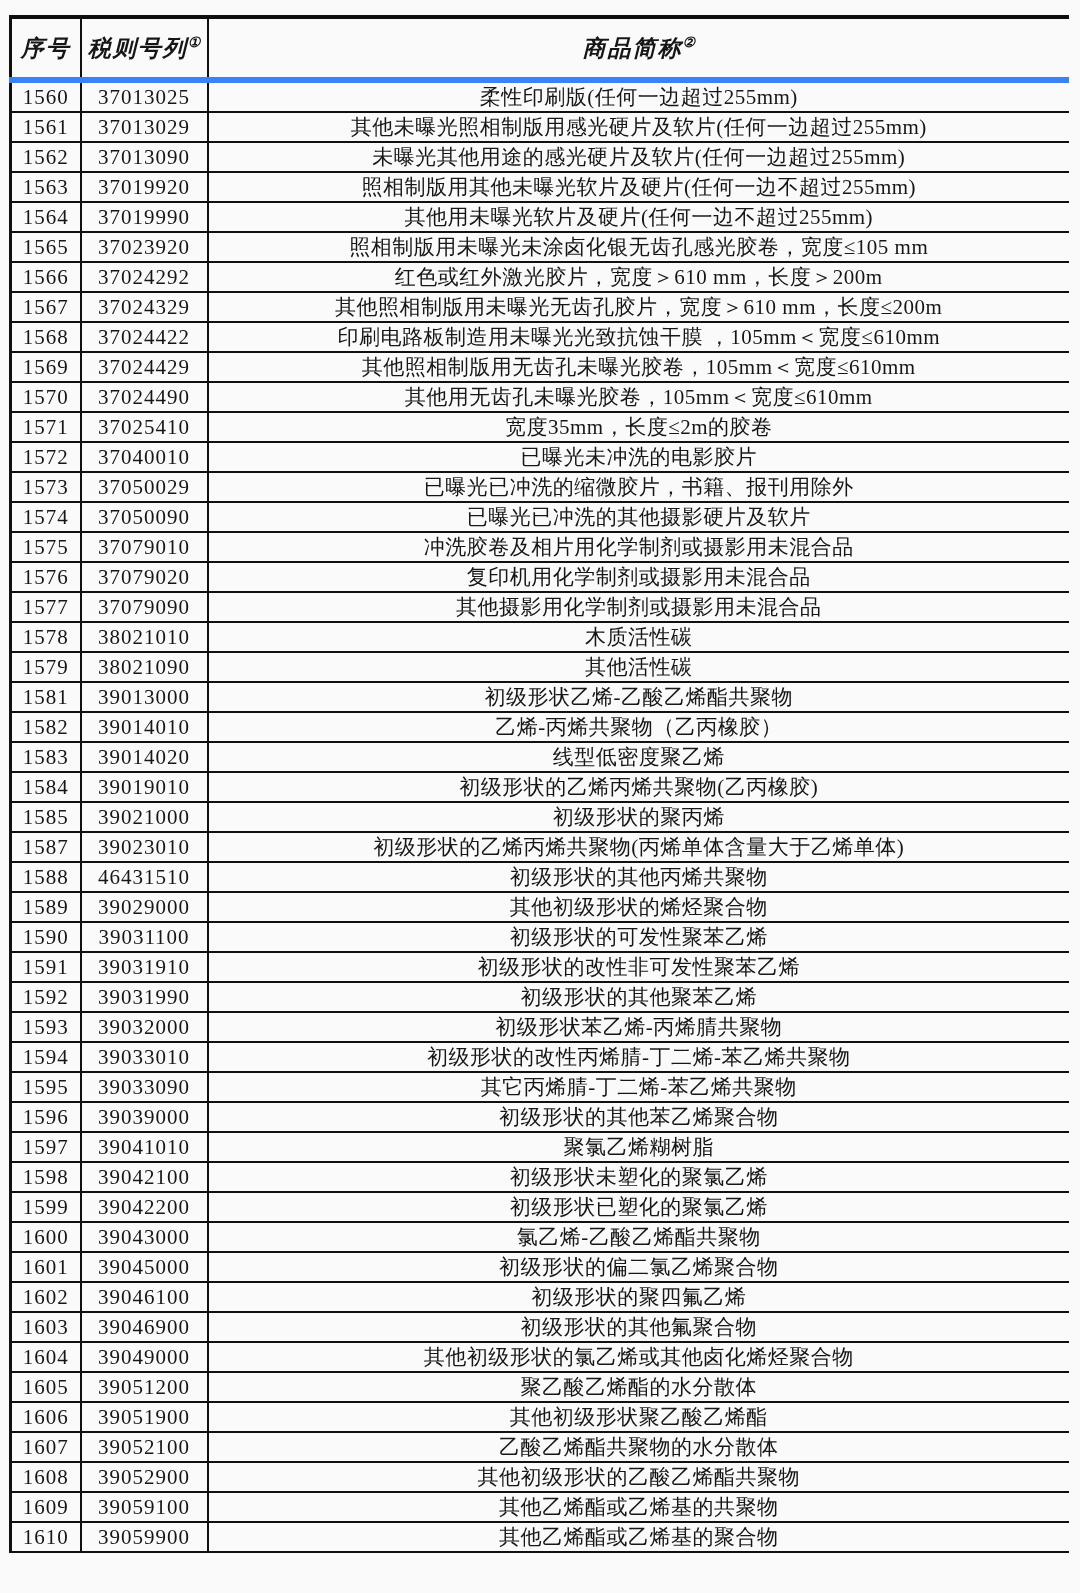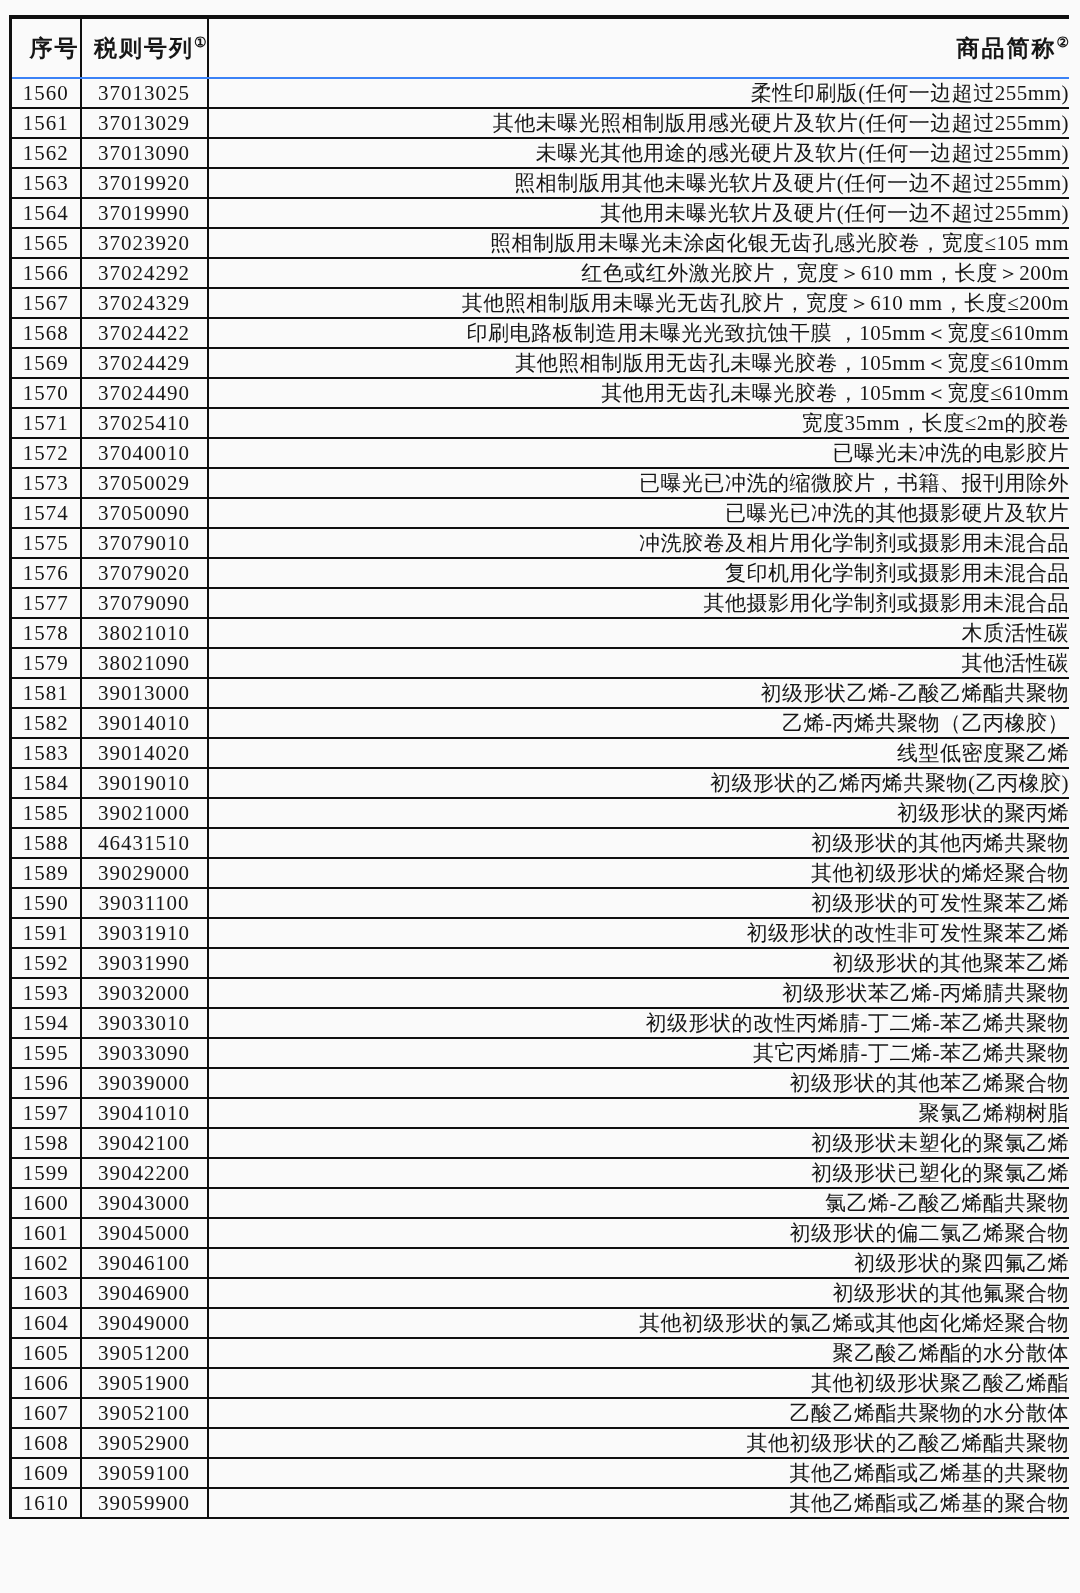--- a/index.html
+++ b/index.html
@@ -25,46 +25,47 @@
     table-layout: fixed;
     border-top: 4px solid #101010;
     border-left: 3px solid #101010;
   }
   table.tariff col.c1 { width: 70px; }
   table.tariff col.c2 { width: 127px; }
   table.tariff th {
     height: 58px;
     font-size: 23px;
     font-weight: bold;
-    text-align: right;
+    text-align: center;
     vertical-align: middle;
-    border-bottom: 2px solid #3b82f6;
+    border-bottom: 6px solid #3b82f6;
     padding: 0;
     letter-spacing: 2px;
+    font-style: italic;
   }
   table.tariff th sup {
     font-size: 14px;
     letter-spacing: 0;
     vertical-align: super;
   }
   table.tariff td {
     height: 27px;
     font-size: 21px;
     vertical-align: middle;
     border-bottom: 2px solid #101010;
     padding: 0;
     white-space: nowrap;
     overflow: hidden;
   }
   table.tariff th.v, table.tariff td.v {
     border-right: 2px solid #101010;
   }
   td.c-seq  { text-align: center; letter-spacing: 1px; }
   td.c-code { text-align: center; letter-spacing: 1px; margin-left: 19px; }
-  td.c-name { text-align: right; padding-left: 8px; letter-spacing: 0.5px; }
+  td.c-name { text-align: center; padding-left: 8px; letter-spacing: 0.5px; }
 </style>
 </head>
 <body>
 
 <div class="page">
   <table class="tariff">
     <colgroup>
       <col class="c1">
         <col class="c2">
         <col class="c3">
@@ -196,20 +197,25 @@
           <td class="c-seq v">1584</td>
           <td class="c-code v">39019010</td>
           <td class="c-name">初级形状的乙烯丙烯共聚物(乙丙橡胶)</td>
         </tr>
         <tr>
           <td class="c-seq v">1585</td>
           <td class="c-code v">39021000</td>
           <td class="c-name">初级形状的聚丙烯</td>
         </tr>
         <tr>
+          <td class="c-seq v">1587</td>
+          <td class="c-code v">39023010</td>
+          <td class="c-name">初级形状的乙烯丙烯共聚物(丙烯单体含量大于乙烯单体)</td>
+        </tr>
+        <tr>
           <td class="c-seq v">1588</td>
           <td class="c-code v">46431510</td>
           <td class="c-name">初级形状的其他丙烯共聚物</td>
         </tr>
         <tr>
           <td class="c-seq v">1589</td>
           <td class="c-code v">39029000</td>
           <td class="c-name">其他初级形状的烯烃聚合物</td>
         </tr>
         <tr>

